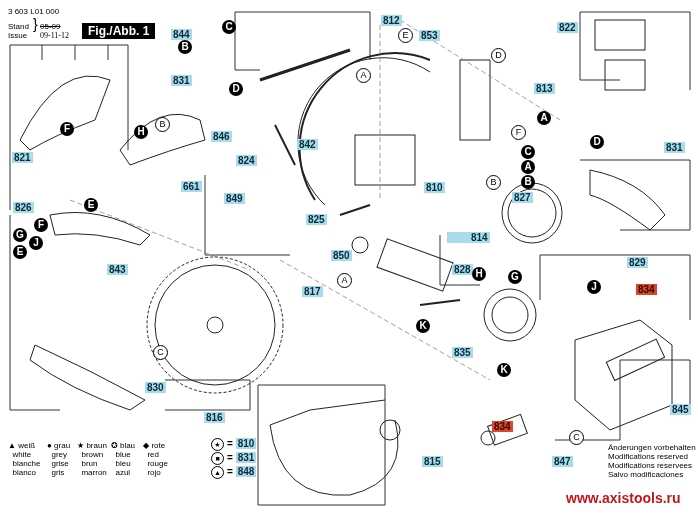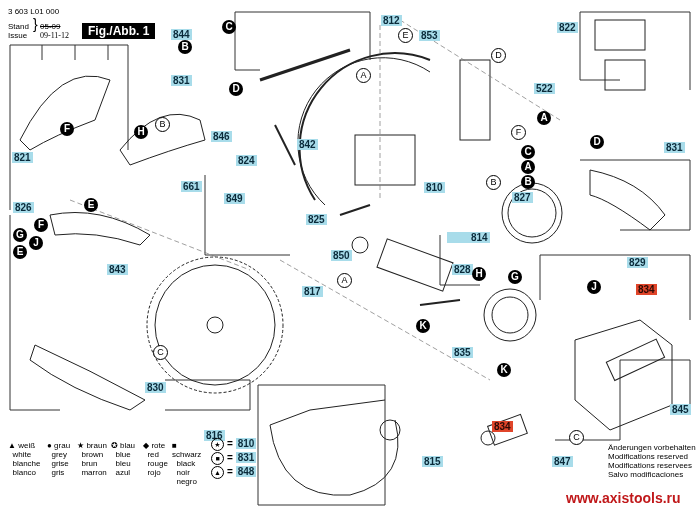--- a/index.html
+++ b/index.html
@@ -120,28 +120,28 @@
 <div class="tag" style="left:171px;top:29px;">844</div>
 <div class="tag" style="left:171px;top:75px;">831</div>
 <div class="tag" style="left:12px;top:152px;">821</div>
 <div class="tag" style="left:211px;top:131px;">846</div>
 <div class="tag" style="left:236px;top:155px;">824</div>
 <div class="tag" style="left:181px;top:181px;">661</div>
 <div class="tag" style="left:224px;top:193px;">849</div>
 <div class="tag" style="left:13px;top:202px;">826</div>
 <div class="tag" style="left:107px;top:264px;">843</div>
 <div class="tag" style="left:145px;top:382px;">830</div>
-<div class="tag" style="left:204px;top:412px;margin-top:18px;">816</div>
+<div class="tag" style="left:204px;top:412px;">816</div>
 <div class="tag" style="left:302px;top:286px;">817</div>
 <div class="tag" style="left:306px;top:214px;">825</div>
 <div class="tag" style="left:331px;top:250px;">850</div>
 <div class="tag" style="left:297px;top:139px;">842</div>
 <div class="tag" style="left:381px;top:15px;">812</div>
 <div class="tag" style="left:419px;top:30px;">853</div>
-<div class="tag" style="left:534px;top:83px;">522</div>
+<div class="tag" style="left:534px;top:83px;">813</div>
 <div class="tag" style="left:424px;top:182px;">810</div>
 <div class="tag" style="left:447px;top:232px;padding-left:24px;">814</div>
 <div class="tag" style="left:452px;top:264px;">828</div>
 <div class="tag" style="left:452px;top:347px;">835</div>
 <div class="tag" style="left:422px;top:456px;">815</div>
 <div class="tag" style="left:557px;top:22px;">822</div>
 <div class="tag" style="left:664px;top:142px;">831</div>
 <div class="tag" style="left:512px;top:192px;">827</div>
 <div class="tag" style="left:627px;top:257px;">829</div>
 <div class="tag red" style="left:636px;top:284px;">834</div>
@@ -204,26 +204,20 @@
     &nbsp;&nbsp;<span>blue</span><br>
     &nbsp;&nbsp;<span>bleu</span><br>
     &nbsp;&nbsp;<span>azul</span>
   </div>
   <div class="col" style="left:135px;">
     <span class="sym">◆</span> <span>rote</span><br>
     &nbsp;&nbsp;<span>red</span><br>
     &nbsp;&nbsp;<span>rouge</span><br>
     &nbsp;&nbsp;<span>rojo</span>
   </div>
-  <div class="col" style="left:164px;">
-    <span class="sym">■</span> <span>schwarz</span><br>
-    &nbsp;&nbsp;<span>black</span><br>
-    &nbsp;&nbsp;<span>noir</span><br>
-    &nbsp;&nbsp;<span>negro</span>
-  </div>
 </div>
 
 <div class="keyrow" style="left:211px;top:438px;">
   <span class="k">★</span><span>=</span>
   <span class="tag" style="position:relative;">810</span>
 </div>
 <div class="keyrow" style="left:211px;top:452px;">
   <span class="k">■</span><span>=</span>
   <span class="tag" style="position:relative;">831</span>
 </div>

